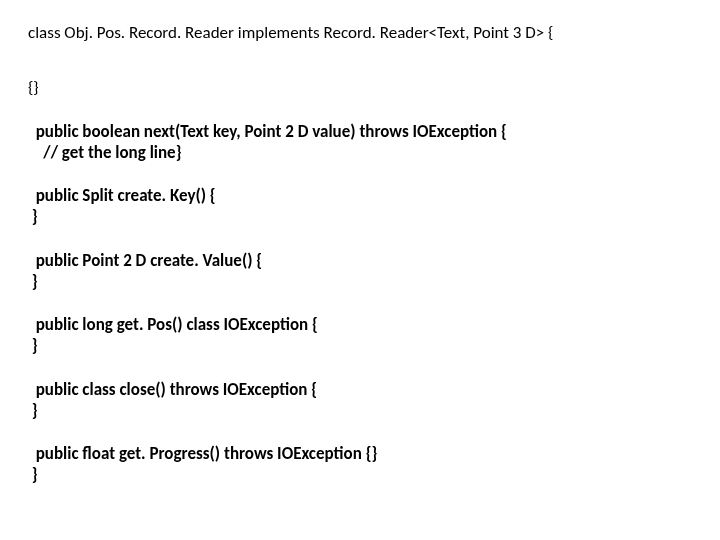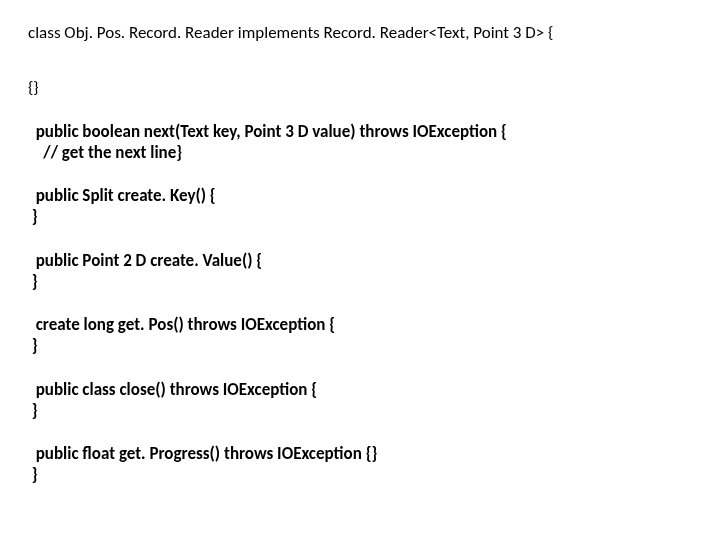--- a/index.html
+++ b/index.html
@@ -26,30 +26,30 @@
   .spacer-md { height: 22px; }
 </style>
 </head>
 <body>
 
 <div class="page">
   <div class="line">class Obj. Pos. Record. Reader implements Record. Reader&lt;Text, Point 3 D&gt; {</div>
   <div class="spacer-lg"></div>
   <div class="line">{}</div>
   <div class="spacer-md"></div>
-  <div class="line bold">  public boolean next(Text key, Point 3 D value) throws IOException {</div>
-  <div class="line bold">    // get the next line}</div>
+  <div class="line bold">  public boolean next(Text key, Point 2 D value) throws IOException {</div>
+  <div class="line bold">    // get the long line}</div>
   <div class="spacer-md"></div>
   <div class="line bold">  public Split create. Key() {</div>
   <div class="line bold"> }</div>
   <div class="spacer-md"></div>
   <div class="line bold">  public Point 2 D create. Value() {</div>
   <div class="line bold"> }</div>
   <div class="spacer-md"></div>
-  <div class="line bold">  create long get. Pos() throws IOException {</div>
+  <div class="line bold">  public long get. Pos() class IOException {</div>
   <div class="line bold"> }</div>
   <div class="spacer-md"></div>
   <div class="line bold">  public class close() throws IOException {</div>
   <div class="line bold"> }</div>
   <div class="spacer-md"></div>
   <div class="line bold">  public float get. Progress() throws IOException {}</div>
   <div class="line bold"> }</div>
 </div>
 
 </body></html>

